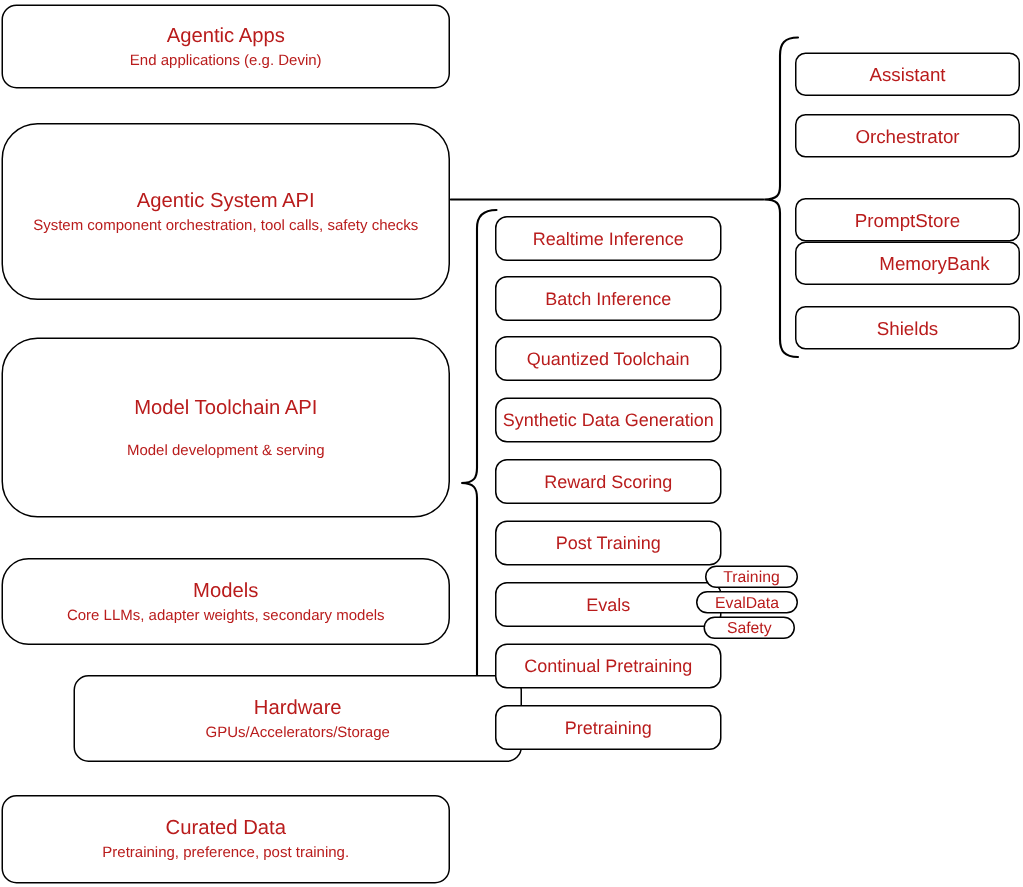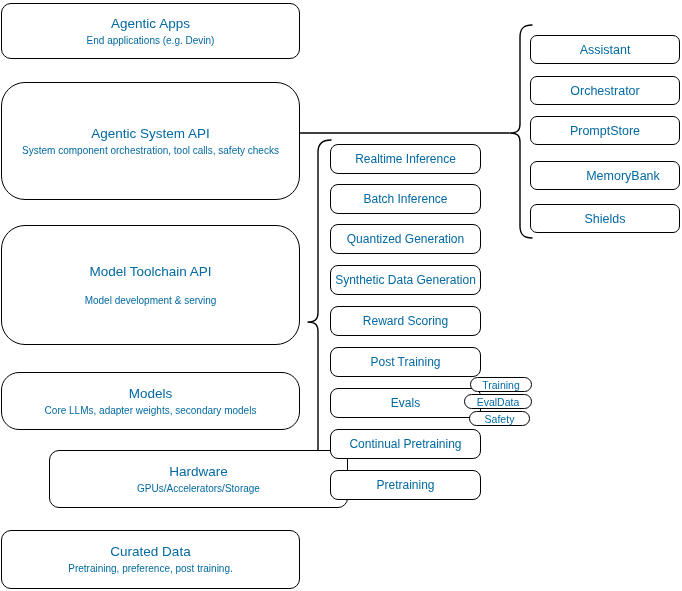--- a/index.html
+++ b/index.html
@@ -2,21 +2,21 @@
 <html><head>
 <meta charset="utf-8">
 <style>
   html, body { margin: 0; padding: 0; background: #ffffff; }
   .canvas {
     position: relative;
     width: 682px;
     height: 591px;
     background: #ffffff;
     font-family: "Liberation Sans", sans-serif;
-    color: #0369a1;
+    color: #b91c1c;
     overflow: hidden;
   }
   svg.connectors {
     position: absolute;
     left: 0; top: 0;
     width: 682px; height: 591px;
     pointer-events: none;
   }
   
   .lbox {
@@ -120,31 +120,31 @@
     <div class="lsub">GPUs/Accelerators/Storage</div>
   </div>
 
   <div class="lbox" style="top:530px; height:59px; border-radius:10px;">
     <div class="ltitle">Curated Data</div>
     <div class="lsub">Pretraining, preference, post training.</div>
   </div>
 
   <div class="mbox" style="top:144px;">Realtime Inference</div>
   <div class="mbox" style="top:184px;">Batch Inference</div>
-  <div class="mbox" style="top:224px;">Quantized Generation</div>
+  <div class="mbox" style="top:224px;">Quantized Toolchain</div>
   <div class="mbox" style="top:265px;">Synthetic Data Generation</div>
   <div class="mbox" style="top:306px;">Reward Scoring</div>
   <div class="mbox" style="top:347px;">Post Training</div>
   <div class="mbox" style="top:388px;">Evals</div>
   <div class="mbox" style="top:429px;">Continual Pretraining</div>
   <div class="mbox" style="top:470px;">Pretraining</div>
 
   <div class="pill" style="left:470px; top:377px; width:62px; height:15px;">Training</div>
   <div class="pill" style="left:464px; top:394px; width:68px; height:15px;">EvalData</div>
   <div class="pill" style="left:469px; top:411px; width:61px; height:15px;">Safety</div>
 
   <div class="rbox" style="top:35px;">Assistant</div>
   <div class="rbox" style="top:76px;">Orchestrator</div>
-  <div class="rbox" style="top:116px;">PromptStore</div>
+  <div class="rbox" style="top:132px;">PromptStore</div>
   <div class="rbox" style="top:161px;padding-left:36px;">MemoryBank</div>
   <div class="rbox" style="top:204px;">Shields</div>
 
 </div>
 
 </body></html>

